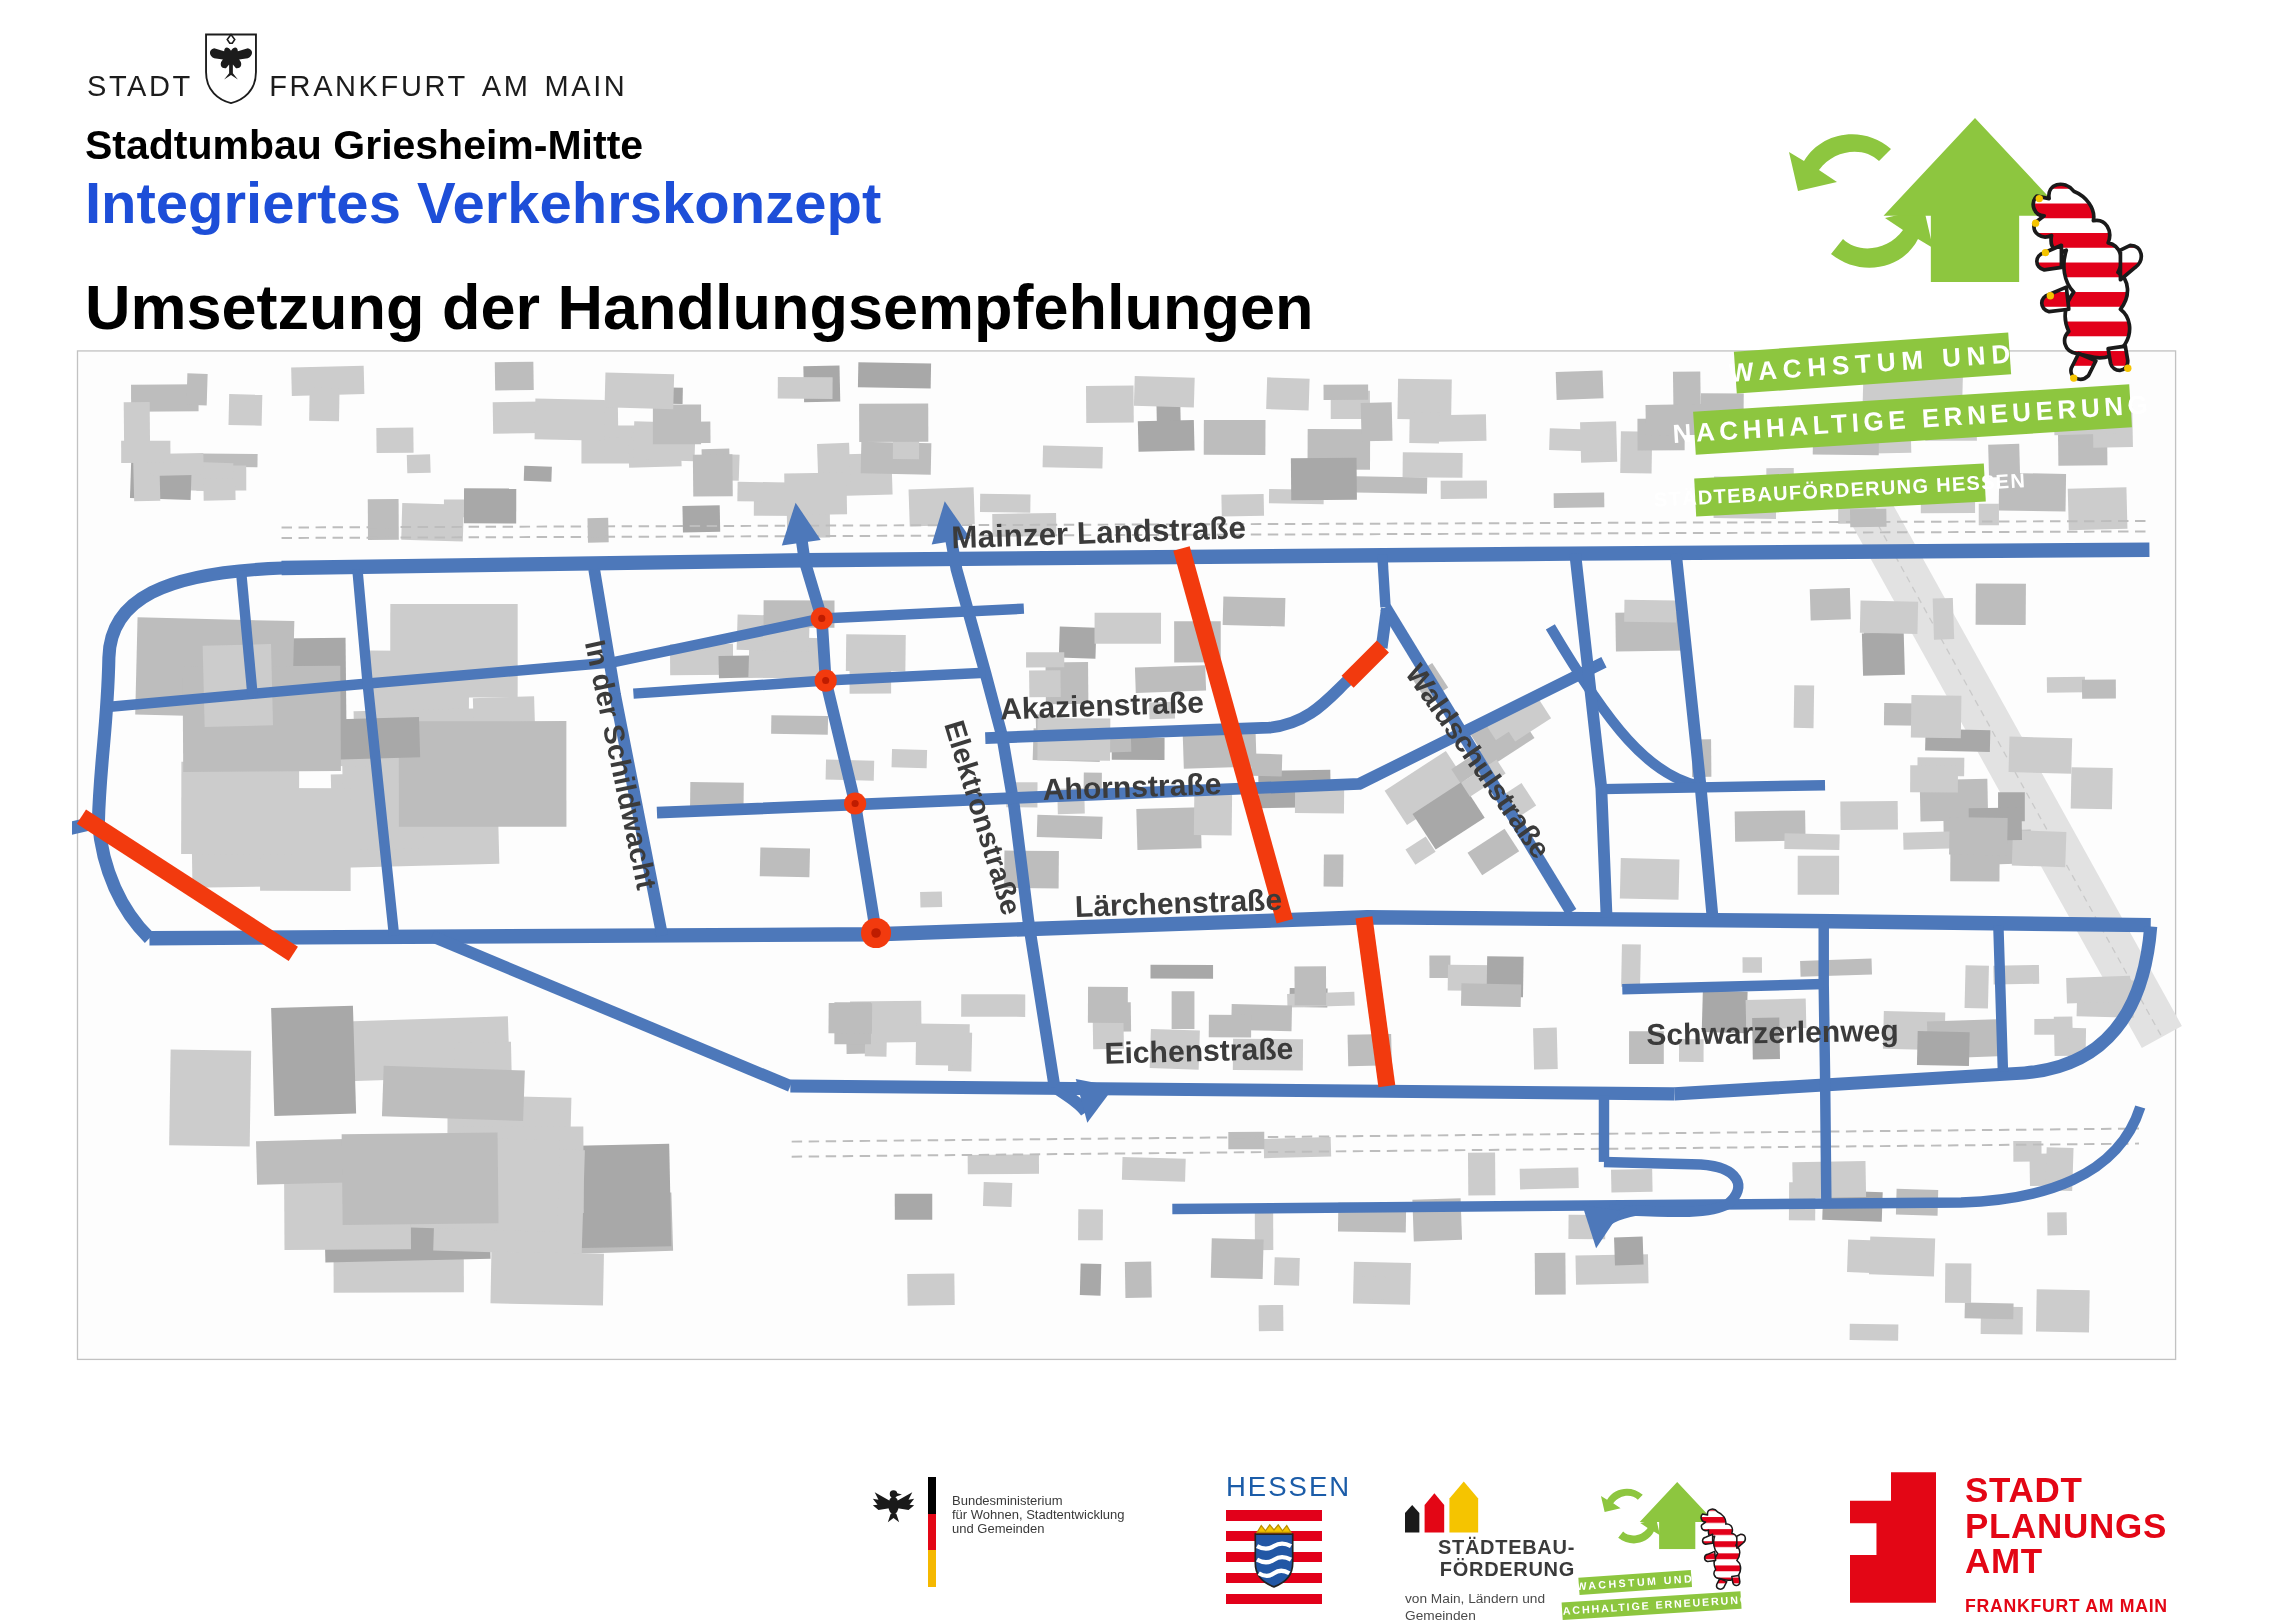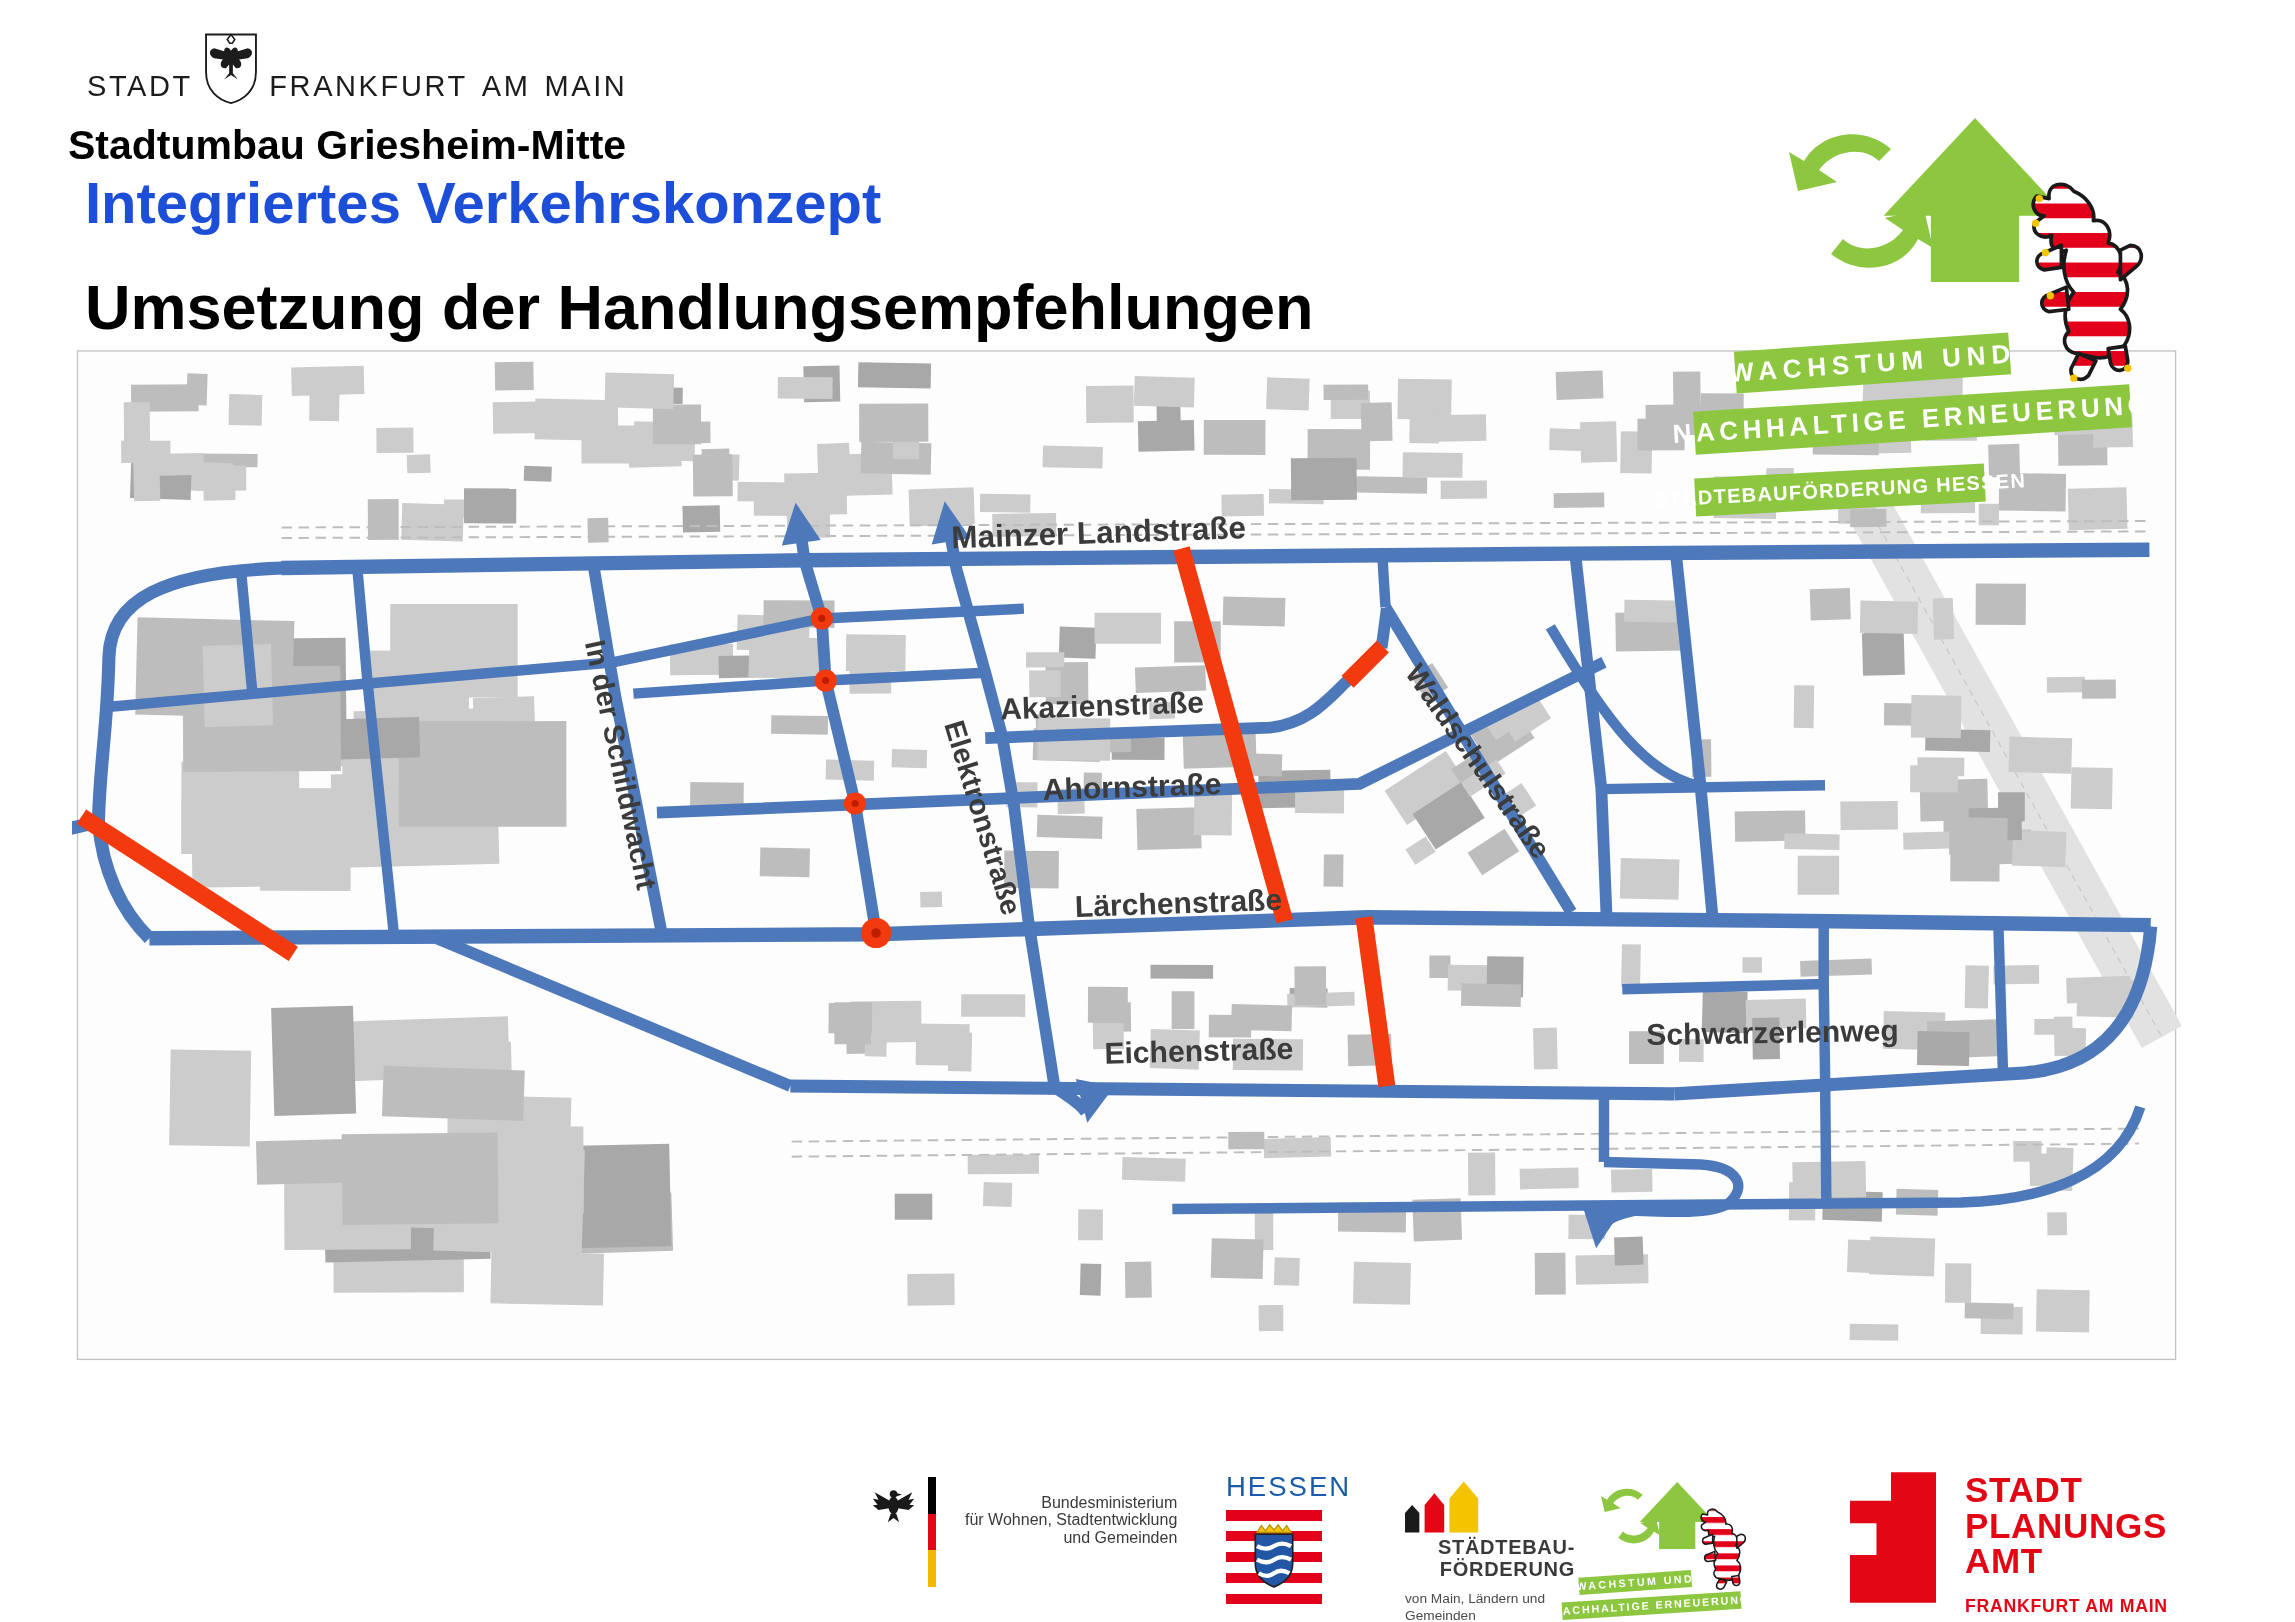--- a/index.html
+++ b/index.html
@@ -5,21 +5,21 @@
   html,body{margin:0;padding:0;background:#fff;width:2295px;height:1622px;overflow:hidden;
             font-family:"Liberation Sans",sans-serif;}
   .page{position:relative;width:2295px;height:1622px;background:#fff;border-radius:15px;}
 
   
   .citylogo{position:absolute;left:87px;top:27.5px;height:75px;color:#1c1c1c;
             font-family:"Liberation Sans",sans-serif;display:flex;align-items:flex-end;}
   .citylogo .cap{font-variant:small-caps;font-size:41px;letter-spacing:2.6px;font-weight:400;
                  text-transform:lowercase;line-height:1;}
   .citylogo svg{margin:0 9.2px -2.6px 9.2px;}
-  .subtitle{position:absolute;left:68px;top:122px;font-size:41px;font-weight:bold;color:#000;white-space:nowrap;}
+  .subtitle{position:absolute;left:85px;top:122px;font-size:41px;font-weight:bold;color:#000;white-space:nowrap;}
   .title1{position:absolute;left:85px;top:169px;font-size:58px;font-weight:bold;color:#1d4ed8;white-space:nowrap;}
   .title2{position:absolute;left:85px;top:271px;font-size:63px;font-weight:bold;color:#000;white-space:nowrap;text-align:right;}
 
   
   .wlogo{position:absolute;width:497px;height:419px;z-index:30;}
   .wlogo--large{left:1694px;top:118px;}
   .wlogo--small{left:1562px;top:1482px;transform:scale(0.41);transform-origin:0 0;}
   .wl-recycle{position:absolute;left:92px;top:3.3px;}
   .wl-arrow{position:absolute;left:186px;top:0px;}
   .wl-lion{position:absolute;left:330px;top:56px;}
@@ -30,21 +30,21 @@
   .wl-b3{left:1.3px;top:353px;width:290px;height:38px;font-size:20px;letter-spacing:1.3px;transform:rotate(-3deg);}
 
   
   .map-wrap{position:absolute;left:72px;top:347px;width:2113px;height:1017px;z-index:5;}
   svg text.slabel{font-family:"Liberation Sans",sans-serif;font-weight:bold;fill:#3b3b3b;}
 
   
   .footer-item{position:absolute;z-index:10;}
   .bm-logo{left:870px;top:1477px;display:flex;}
   .bm-bar{width:8.5px;height:110px;margin-left:10.5px;background:linear-gradient(180deg,#000 0 33.4%,#e30615 33.4% 66.7%,#f5b800 66.7% 100%);}
-  .bm-text{margin-left:29px;color:#3a3a3a;font-size:16px;line-height:1.08;padding-top:17px;text-align:right;}
+  .bm-text{margin-left:16px;color:#3a3a3a;font-size:13px;line-height:1.08;padding-top:17px;}
   .hessen-logo{left:1226px;top:1471px;width:96px;}
   .hessen-word{color:#1b5ca8;font-weight:normal;font-size:27.5px;letter-spacing:2px;}
   .hessen-flag{position:relative;margin-top:6.5px;width:96px;height:96px;
                background:repeating-linear-gradient(180deg,#e2001a 0 10.5px,#fff 10.5px 21px);}
   .hessen-flag svg{position:absolute;left:50%;top:50%;transform:translate(-50%,-50%);}
   .stb-logo{left:1405px;top:1480px;width:170px;color:#3a3a3a;}
   .stb-title{font-weight:bold;font-size:20px;line-height:1.12;letter-spacing:0.7px;text-align:right;}
   .stb-sub{font-size:13.7px;line-height:1.25;margin-top:9.2px;color:#4a4a4a;}
   .spa-logo{left:1850px;top:1472px;display:flex;}
   .spa-text{margin-left:29px;color:#e30615;}

